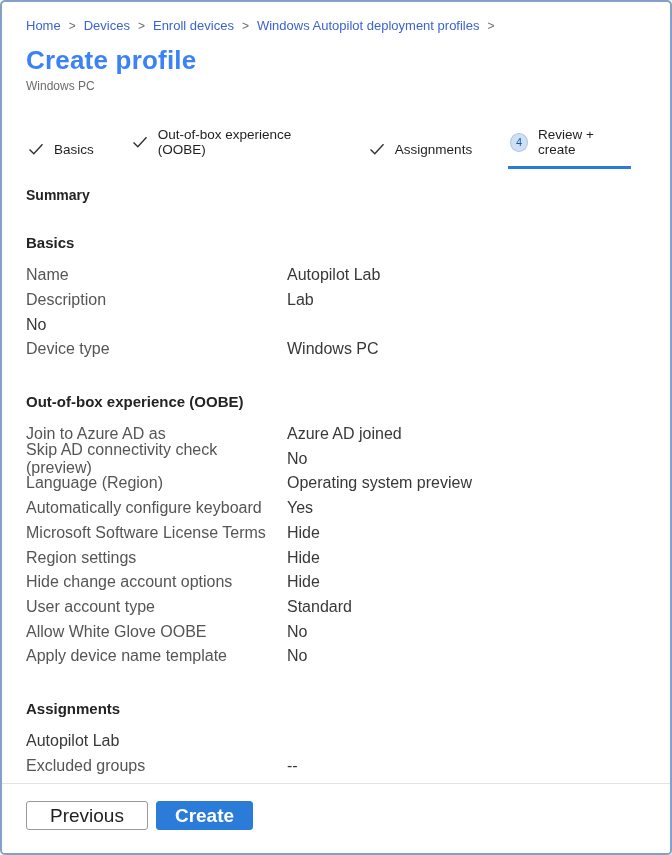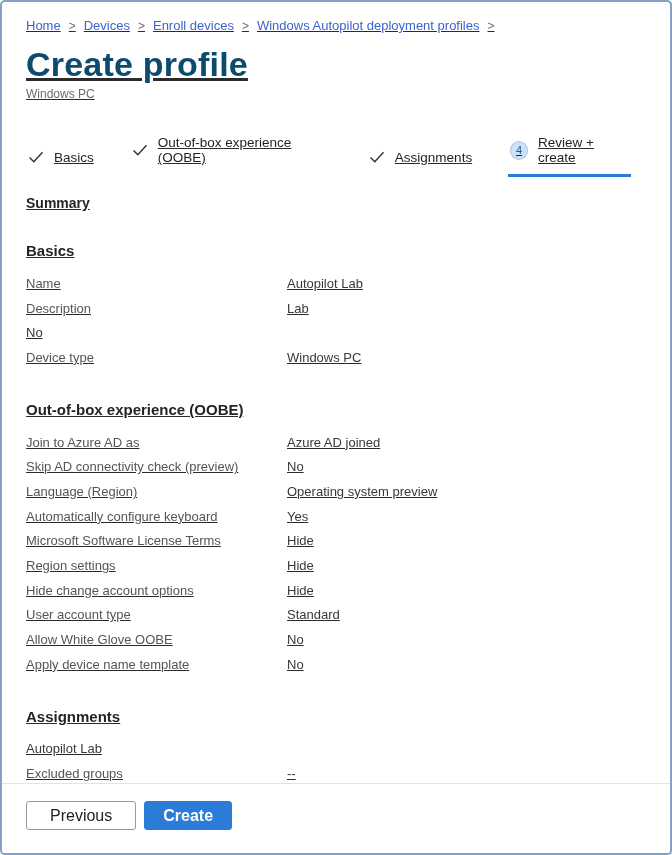--- a/index.html
+++ b/index.html
@@ -6,62 +6,62 @@
   html, body { width: 672px; height: 855px; background: #fff; }
   body { font-family: "Liberation Sans", sans-serif; color: #2b2b2b; }
   .page {
     position: absolute; inset: 0;
     border: 2px solid var(--frame, #84a0c6);
     border-radius: 5px;
     background: #fff;
     overflow: hidden;
     box-shadow: 2px 2px 4px rgba(0,0,0,0.18);
   }
-  .content { padding: 16px 39px 0 24px; text-decoration: underline; }
+  .content { padding: 16px 39px 0 24px; }
 
   
   .breadcrumb { font-size: 13px; display: flex; align-items: center; flex-wrap: nowrap; white-space: nowrap; }
   .crumb { color: var(--link, #3d63d2); cursor: pointer; }
   .crumb-sep { color: #6e6e6e; margin: 0 8px; font-size: 12px; }
 
   
-  .page-title { font-size: 34px; font-weight: bold; color: #0c4a6e; margin-top: 12px; letter-spacing: 0.2px; }
+  .page-title { font-size: 26px; font-weight: bold; color: #3b82f6; margin-top: 12px; letter-spacing: 0.2px; }
   .page-subtitle { font-size: 12px; color: #6b6b6b; margin-top: 3px; }
 
   
   .tabs { display: flex; align-items: flex-end; gap: 34px; margin-top: 30px; }
   .tab { display: flex; align-items: center; gap: 10px; font-size: 13.5px; color: #201f1e;
          padding: 4px 2px 9px 2px; cursor: pointer; border-bottom: 3px solid transparent; }
   .tab.active { border-bottom-color: var(--accent, #2b7cd9); }
   .tab .check { width: 16px; height: 16px; display: inline-block; }
   .step-badge {
     width: 19px; height: 19px; border-radius: 50%;
     background: var(--badge-bg, #cfe0f5);
     border: 1px solid #a8c7e8;
     color: var(--badge-text, #155a9e);
     font-size: 11px; display: flex; align-items: center; justify-content: center;
   }
 
   
   .summary-title { font-size: 14px; font-weight: bold; color: #252423; margin-top: 18px; }
   .section { margin-top: 31px; }
   .section-heading { font-size: 15px; font-weight: bold; color: #252423; margin-bottom: 12px; }
-  .row { display: flex; align-items: center; height: 24.7px; font-size: 13px; }
+  .row { display: flex; align-items: center; height: 24.7px; font-size: 16px; }
   .row-label { width: 261px; flex: none; color: #555555; }
   .row-value { color: #383838; }
 
   
   .footer {
     position: absolute; left: 0; right: 0; bottom: 0;
     border-top: 1px solid #e3e3e3;
     background: #fff;
     padding: 17px 24px 23px 24px;
     display: flex; align-items: center;
   }
-  .btn { font-family: "Liberation Sans", sans-serif; font-size: 16px; height: 29px;
+  .btn { font-family: "Liberation Sans", sans-serif; font-size: 19px; height: 29px;
          border-radius: 3px; cursor: pointer; }
   .btn-secondary { background: #fff; border: 1px solid #9a9a9a; color: #201f1e; padding: 0 23px; }
   .btn-primary { background: var(--accent, #2b7cd9); border: 1px solid var(--accent, #2b7cd9);
                  color: #fff; padding: 0 18px; margin-left: 8px; font-weight: bold; }
 </style>
 </head>
 <body>
 
 <div class="page" style="--accent: #2b7cd9; --link: #3d63d2; --frame: #84a0c6; --badge-bg: #cfe0f5; --badge-text: #155a9e;">
   <div class="content">

